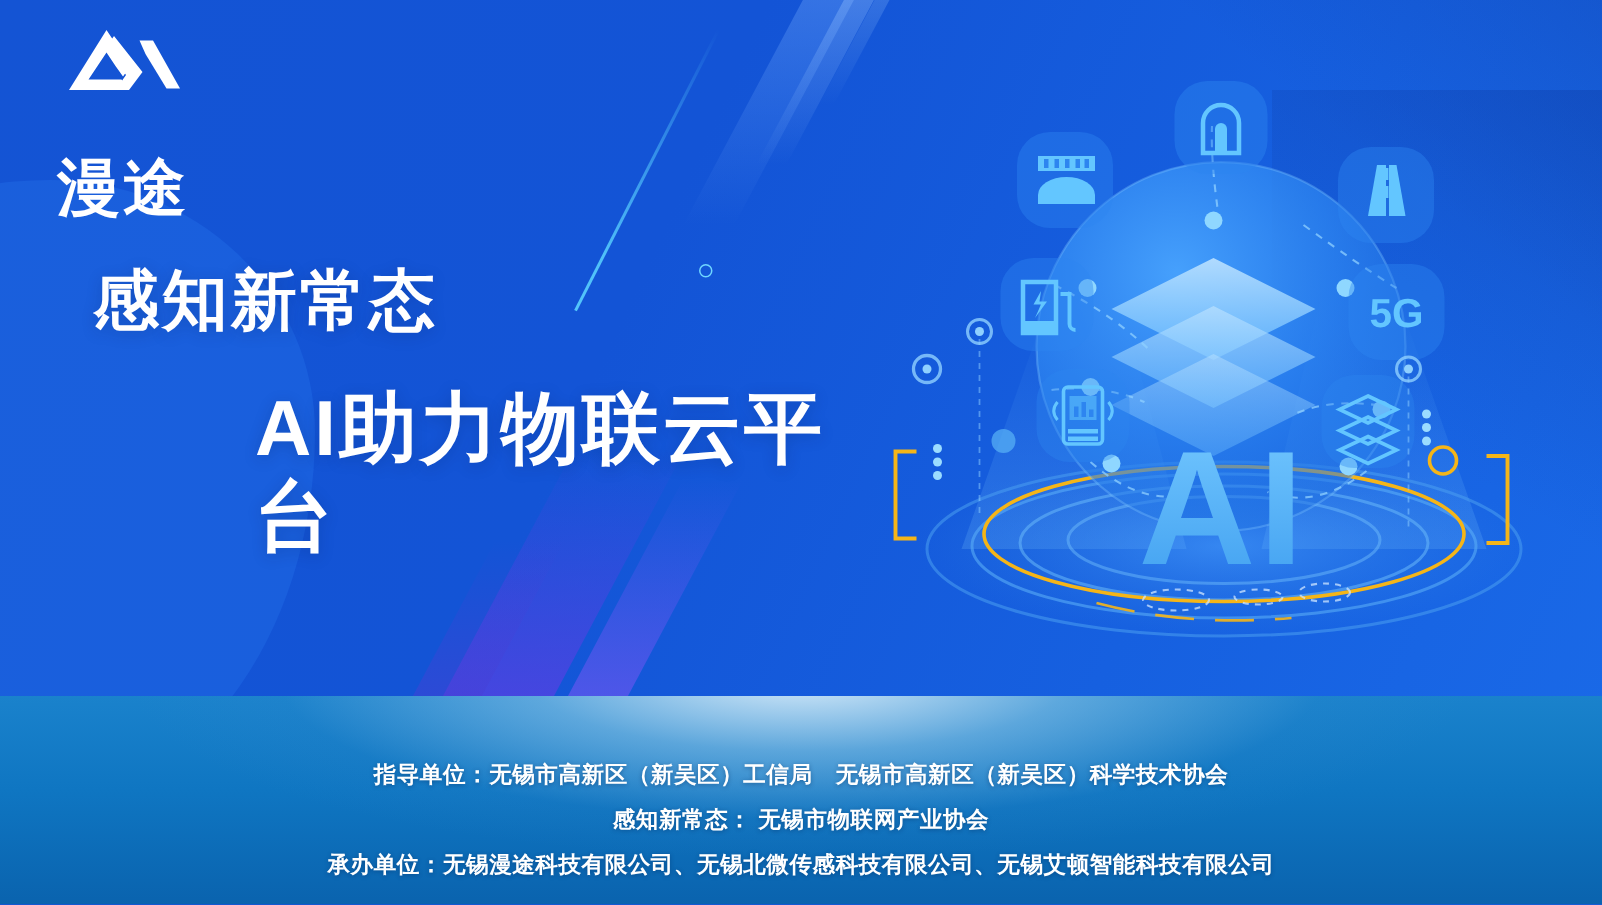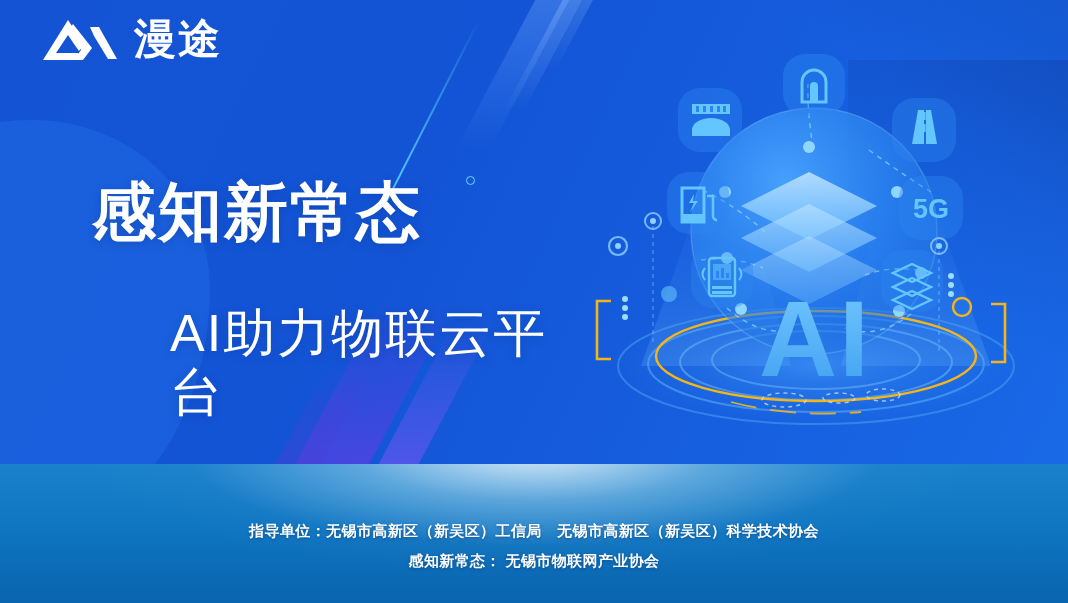--- a/index.html
+++ b/index.html
@@ -78,53 +78,53 @@
     position:absolute;
     right: -80px; top: 60px;
     width: 300px; height: 420px;
     background: linear-gradient(210deg, rgba(14,60,165,.45), rgba(14,60,165,0) 60%);
   }
 
   
   .logo-row {
     position: absolute;
     left: 38px; top: 18px;
-    display: flex; gap: 14px;
+    display: flex; align-items: center; gap: 30px; flex-direction: column;
   }
   .logo-mark { width: 82px; height: 56px; display:block; }
   .logo-word {
     color: #ffffff;
     font-size: 42px;
     font-weight: 700;
     letter-spacing: 2px;
     line-height: 1;
   }
 
   
   .headline {
     position: absolute;
     left: 0; top: 176px;
     width: 560px;
   }
   .title-1 {
     color: #ffffff;
-    font-size: 64px;
+    font-size: 44px;
     font-weight: 700;
     letter-spacing: 2px;
-    padding-left: 92px;
+    padding-left: 62px;
     line-height: 1.15;
     text-shadow: 0 2px 10px rgba(0,30,90,.22);
   }
   .title-2 {
     color: #ffffff;
     font-size: 52px;
-    font-weight: 400;
+    font-weight: 700;
     letter-spacing: 2px;
     padding-left: 170px;
-    margin-top: 54px;
+    margin-top: 30px;
     line-height: 1.15;
     text-shadow: 0 2px 10px rgba(0,30,90,.22);
   }
 
   
   .art {
     position: absolute;
     right: 17px; top: 46px;
     width: 470px; height: 400px;
   }
@@ -366,15 +366,16 @@
       <g fill="none" stroke="#f5b518" stroke-width="2.6">
         <path d="M30 255 h-14 v58 h14"></path>
         <path d="M410 258 h14 v58 h-14"></path>
       </g>
     </svg>
   </div>
 
   <div class="footer">
     <div class="foot-line">指导单位：无锡市高新区（新吴区）工信局　无锡市高新区（新吴区）科学技术协会</div>
     <div class="foot-line">感知新常态： 无锡市物联网产业协会</div>
+    <div class="foot-line">承办单位：无锡漫途科技有限公司、无锡北微传感科技有限公司、无锡艾顿智能科技有限公司</div>
   </div>
 
 </div>
 
 </body></html>

